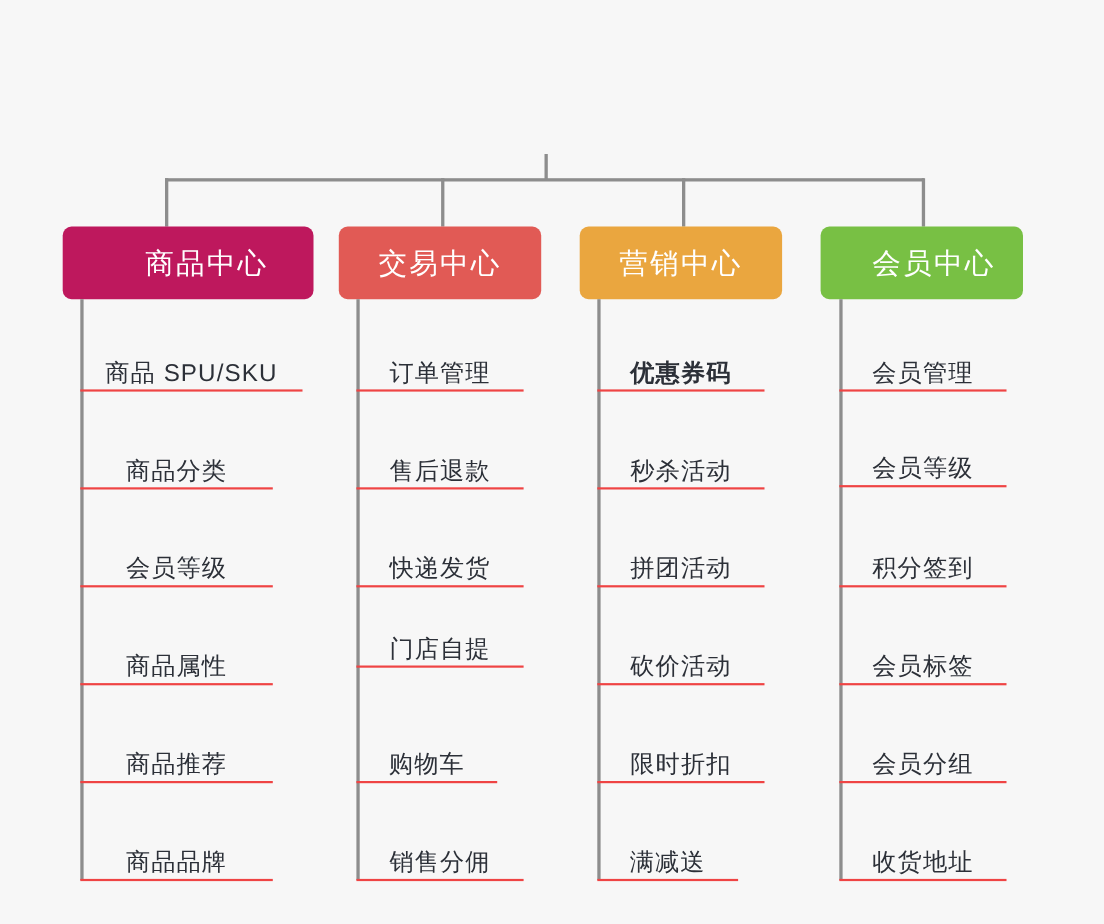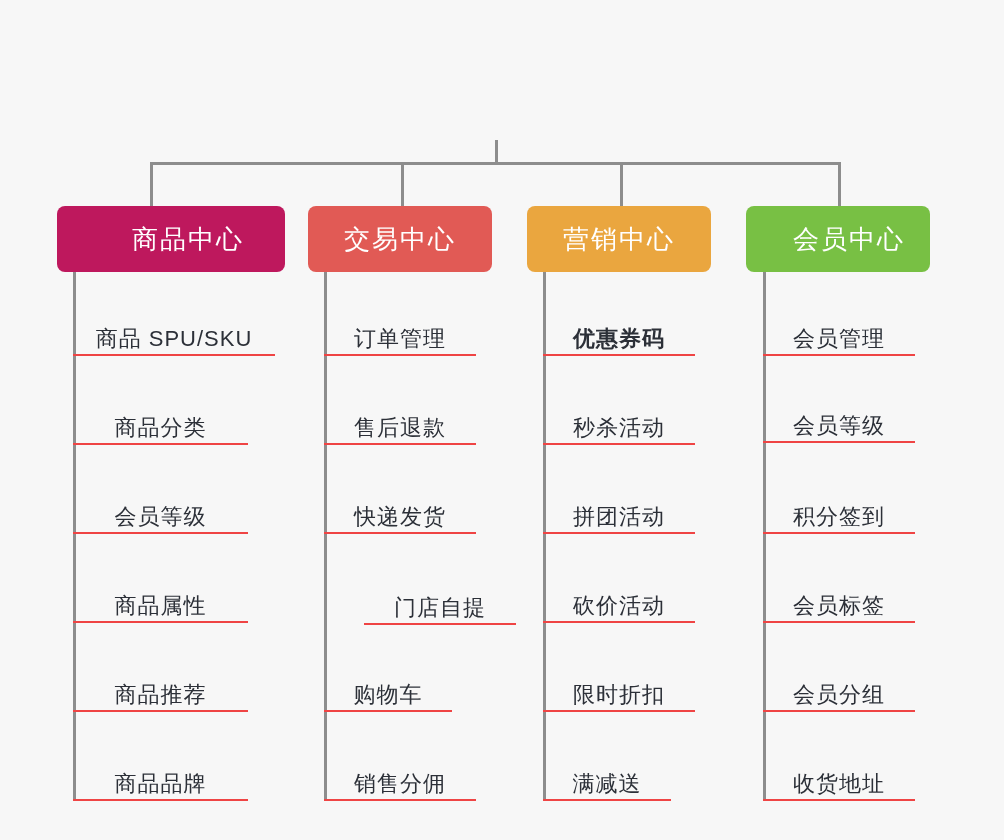--- a/index.html
+++ b/index.html
@@ -226,21 +226,21 @@
     <div class="leaf-spine" style="height:528px;"></div>
     <div class="leaf-item" style="top:0px;   width:152px; height:84px;">
       <span class="leaf-label">订单管理</span>
       </div>
     <div class="leaf-item" style="top:84px;  width:152px; height:89px;">
       <span class="leaf-label">售后退款</span>
       </div>
     <div class="leaf-item" style="top:173px; width:152px; height:89px;">
       <span class="leaf-label">快递发货</span>
       </div>
-    <div class="leaf-item" style="top:264px; width:152px; height:89px;margin-left:40px;">
+    <div class="leaf-item" style="top:246px; width:152px; height:89px;">
       <span class="leaf-label">门店自提</span>
       </div>
     <div class="leaf-item" style="top:351px; width:128px; height:89px;">
       <span class="leaf-label">购物车</span>
       </div>
     <div class="leaf-item" style="top:440px; width:152px; height:89px;">
       <span class="leaf-label">销售分佣</span>
       </div>
   </div>
 

